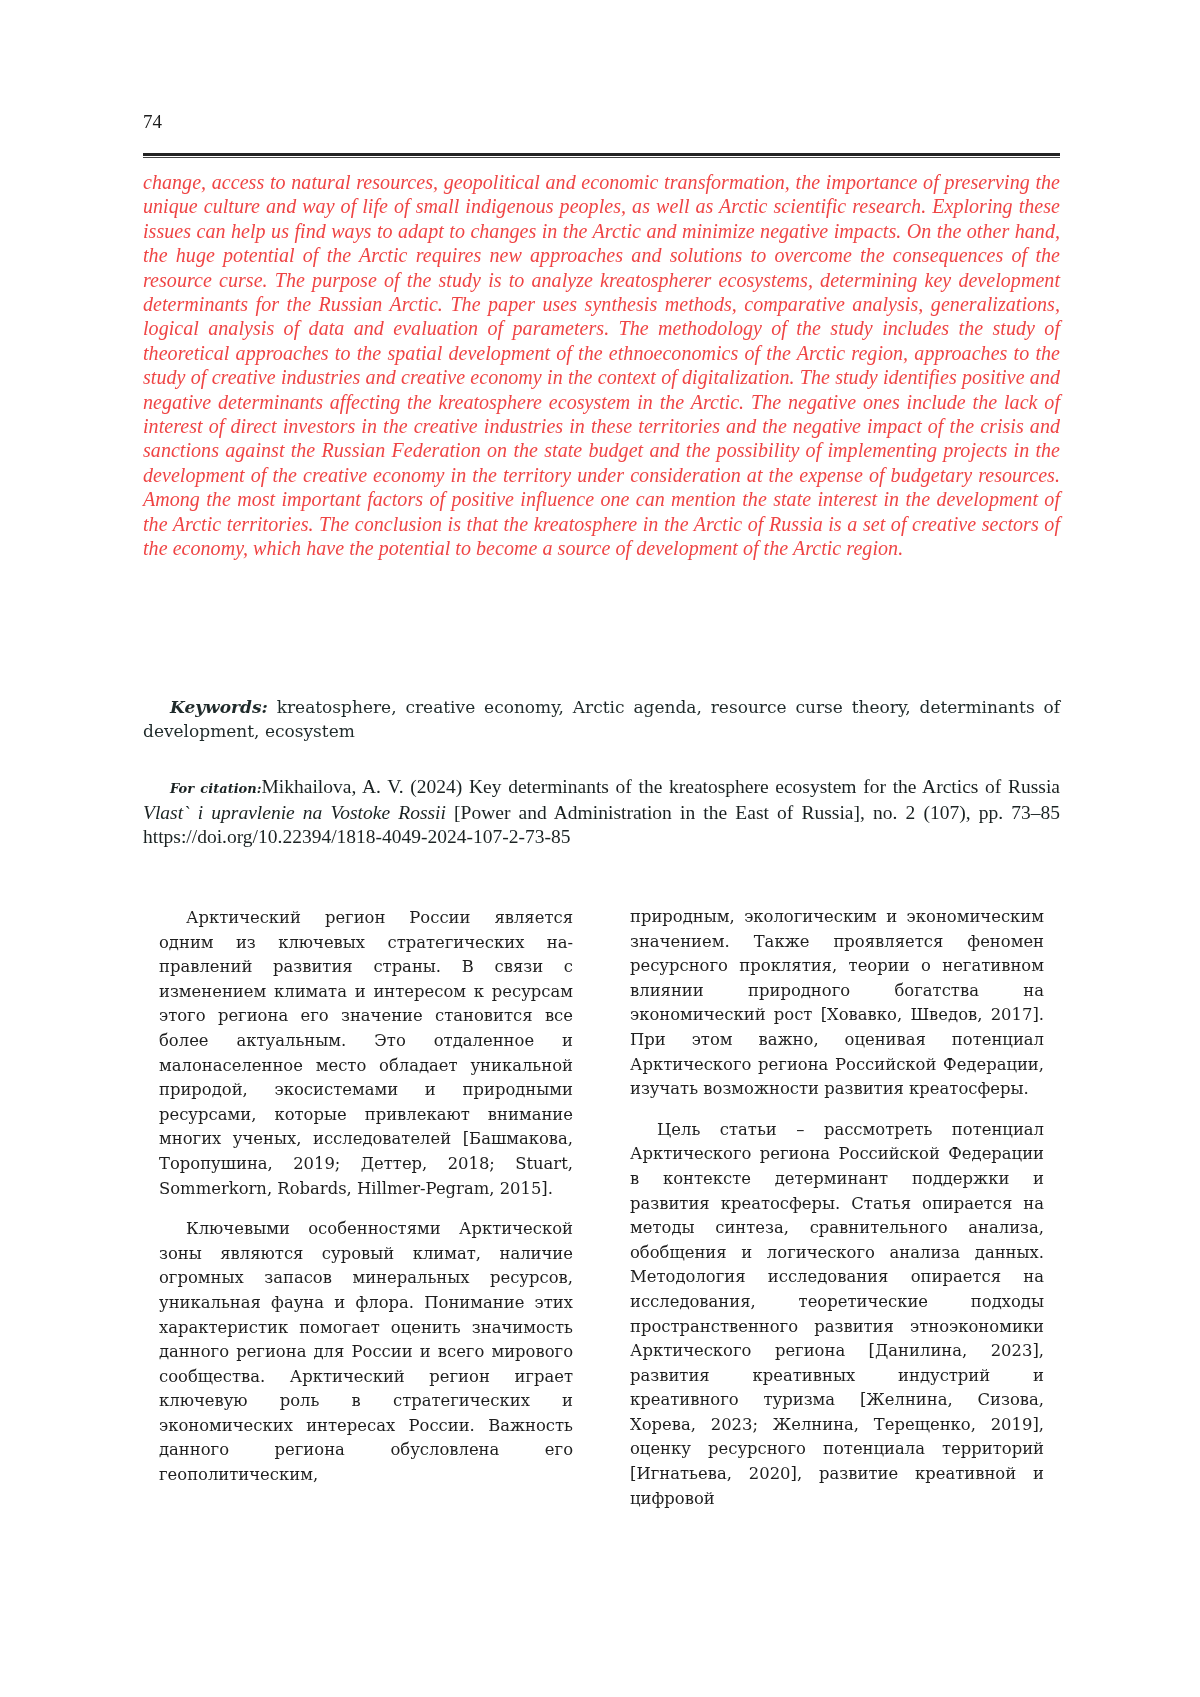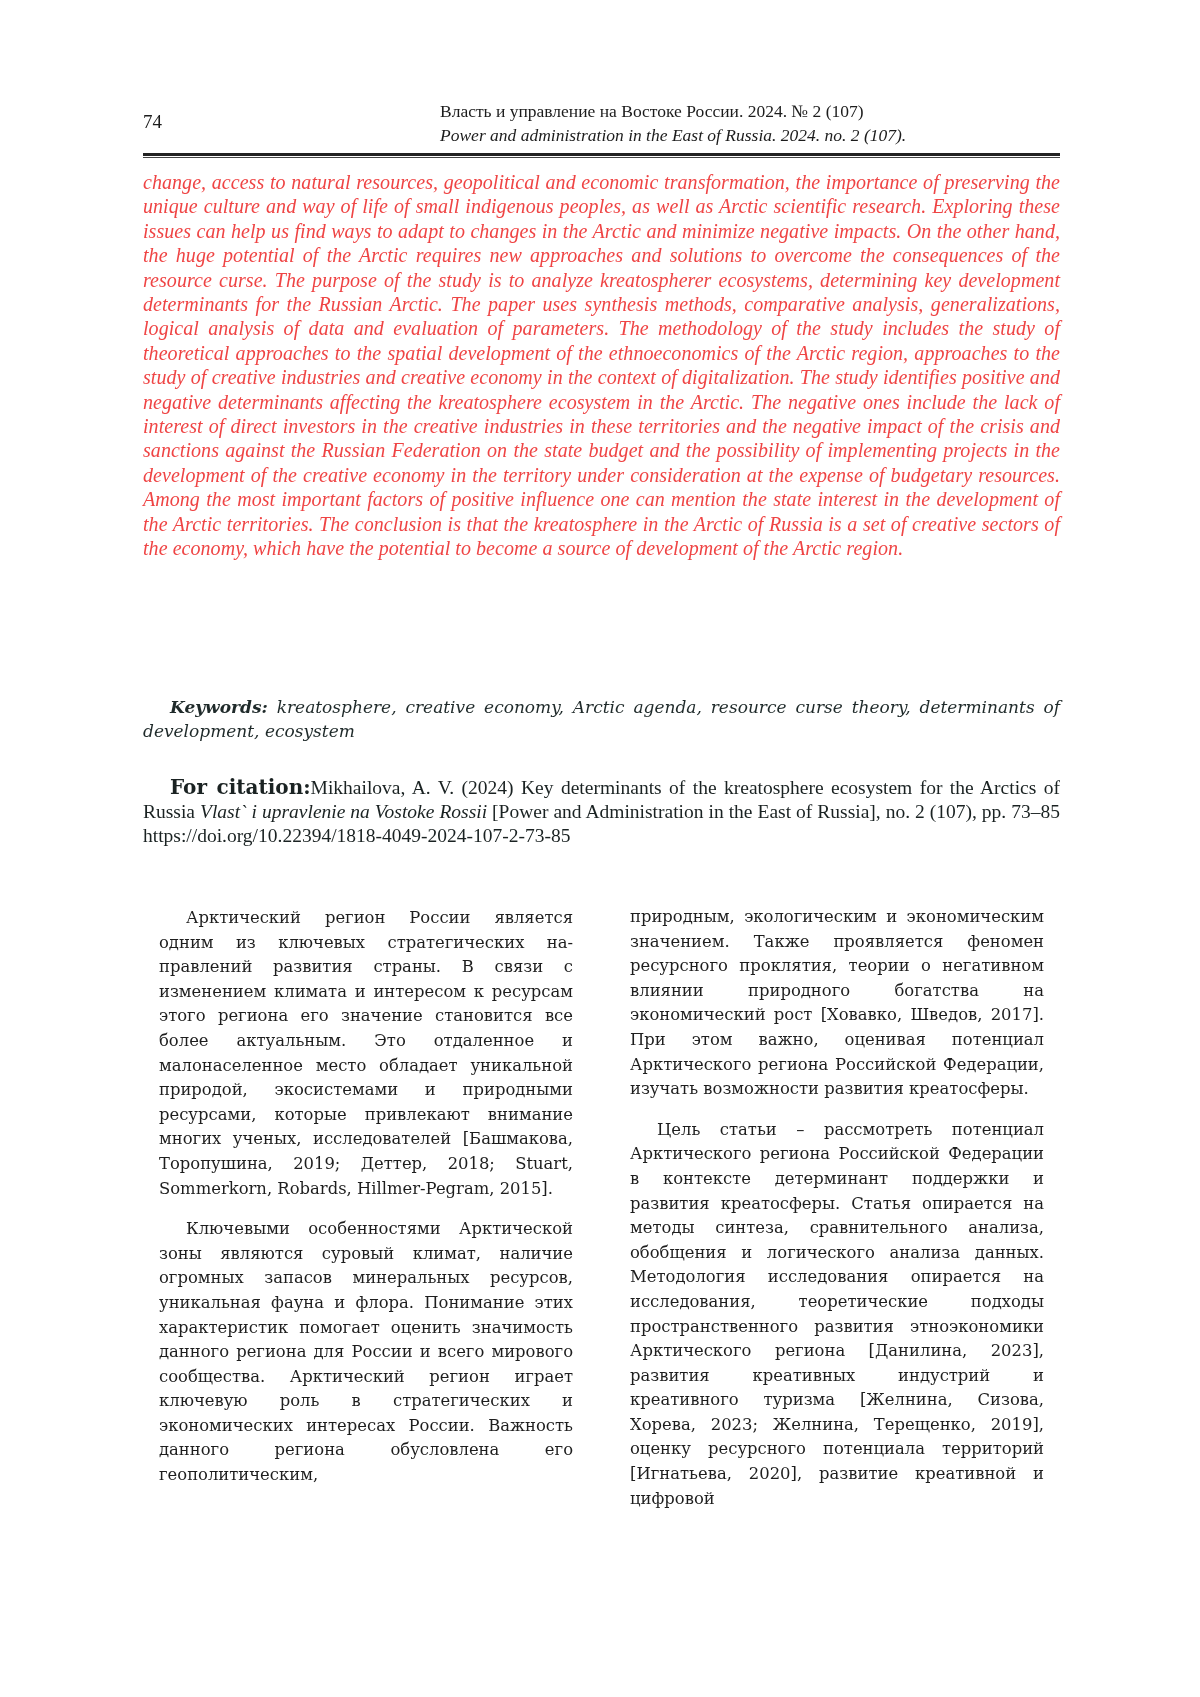--- a/index.html
+++ b/index.html
@@ -17,47 +17,43 @@
     .rule .gap { height: 1px; background: #fff; }
     .rule .thin { height: 1px; background: #444; }
 
     .abstract-tail { position: absolute; top: 170px; left: 0; width: 917px;
       font-family: "Liberation Serif", serif; font-style: italic; font-size: 20px; line-height: 24.4px;
       text-align: justify; color: #ef4444; letter-spacing: 0.05px; }
 
     .keywords { position: absolute; top: 695px; left: 0; width: 917px;
       font-family: "DejaVu Serif", serif; font-size: 17px; line-height: 24px; text-align: justify; color: #1f2a2a; }
     .keywords .label { font-weight: bold; font-style: italic; }
-    .keywords .value { font-style: italic; }
+    .keywords .value { }
 
     .citation { position: absolute; top: 775px; left: 0; width: 917px;
       font-family: "Liberation Serif", serif; font-size: 19.5px; line-height: 24.2px; text-align: justify; color: #1a2222; }
-    .citation .label { font-weight: bold; font-family: "DejaVu Serif", serif; font-size: 20px; }
+    .citation .label { font-weight: bold; font-style: italic; font-family: "DejaVu Serif", serif; font-size: 13px; }
     .citation .it { font-style: italic; }
 
     .columns { position: absolute; top: 890px; left: 0; width: 917px; }
     .col { position: absolute; top: 0; width: 446px;
       font-family: "DejaVu Serif", serif; font-size: 16.4px; line-height: 24.6px; text-align: justify; color: #1e1e1e; }
     .col.left { left: 0; }
     .col.right { left: 471px; top: -1px; }
     .col p { margin: 16px; text-indent: 27px; hyphens: manual; }
     .col p.noindent { text-indent: 0; }
     .section-head { font-weight: bold; margin: 0 0 1px 27px; font-size: 16.4px; line-height: 22px; }
   </style>
 </head>
 <body>
 
 <div class="page">
 
   <div class="running-head">
     <div class="page-number">74</div>
-    <div class="journal">
-      <div>Власть и управление на Востоке России. 2024. № 2 (107)</div>
-      <div class="en">Power and administration in the East of Russia. 2024. no. 2 (107).</div>
-    </div>
   </div>
 
   <div class="rule">
     <div class="thick"></div>
       <div class="gap"></div>
       <div class="thin"></div>
   </div>
 
   <div class="abstract-tail">change, access to natural resources, geopolitical and economic transformation, the importance of preserving the unique culture and way of life of small indigenous peoples, as well as Arctic scientific research. Exploring these issues can help us find ways to adapt to changes in the Arctic and minimize negative impacts. On the other hand, the huge potential of the Arctic requires new approaches and solutions to overcome the consequences of the resource curse. The purpose of the study is to analyze kreatospherer ecosystems, determining key development determinants for the Russian Arctic. The paper uses synthesis methods, comparative analysis, generalizations, logical analysis of data and evaluation of parameters. The methodology of the study includes the study of theoretical approaches to the spatial development of the ethnoeconomics of the Arctic region, approaches to the study of creative industries and creative economy in the context of digitalization. The study identifies positive and negative determinants affecting the kreatosphere ecosystem in the Arctic. The negative ones include the lack of interest of direct investors in the creative industries in these territories and the negative impact of the crisis and sanctions against the Russian Federation on the state budget and the possibility of implementing projects in the development of the creative economy in the territory under consideration at the expense of budgetary resources. Among the most important factors of positive influence one can mention the state interest in the development of the Arctic territories. The conclusion is that the kreatosphere in the Arctic of Russia is a set of creative sectors of the economy, which have the potential to become a source of development of the Arctic region.</div>
 

